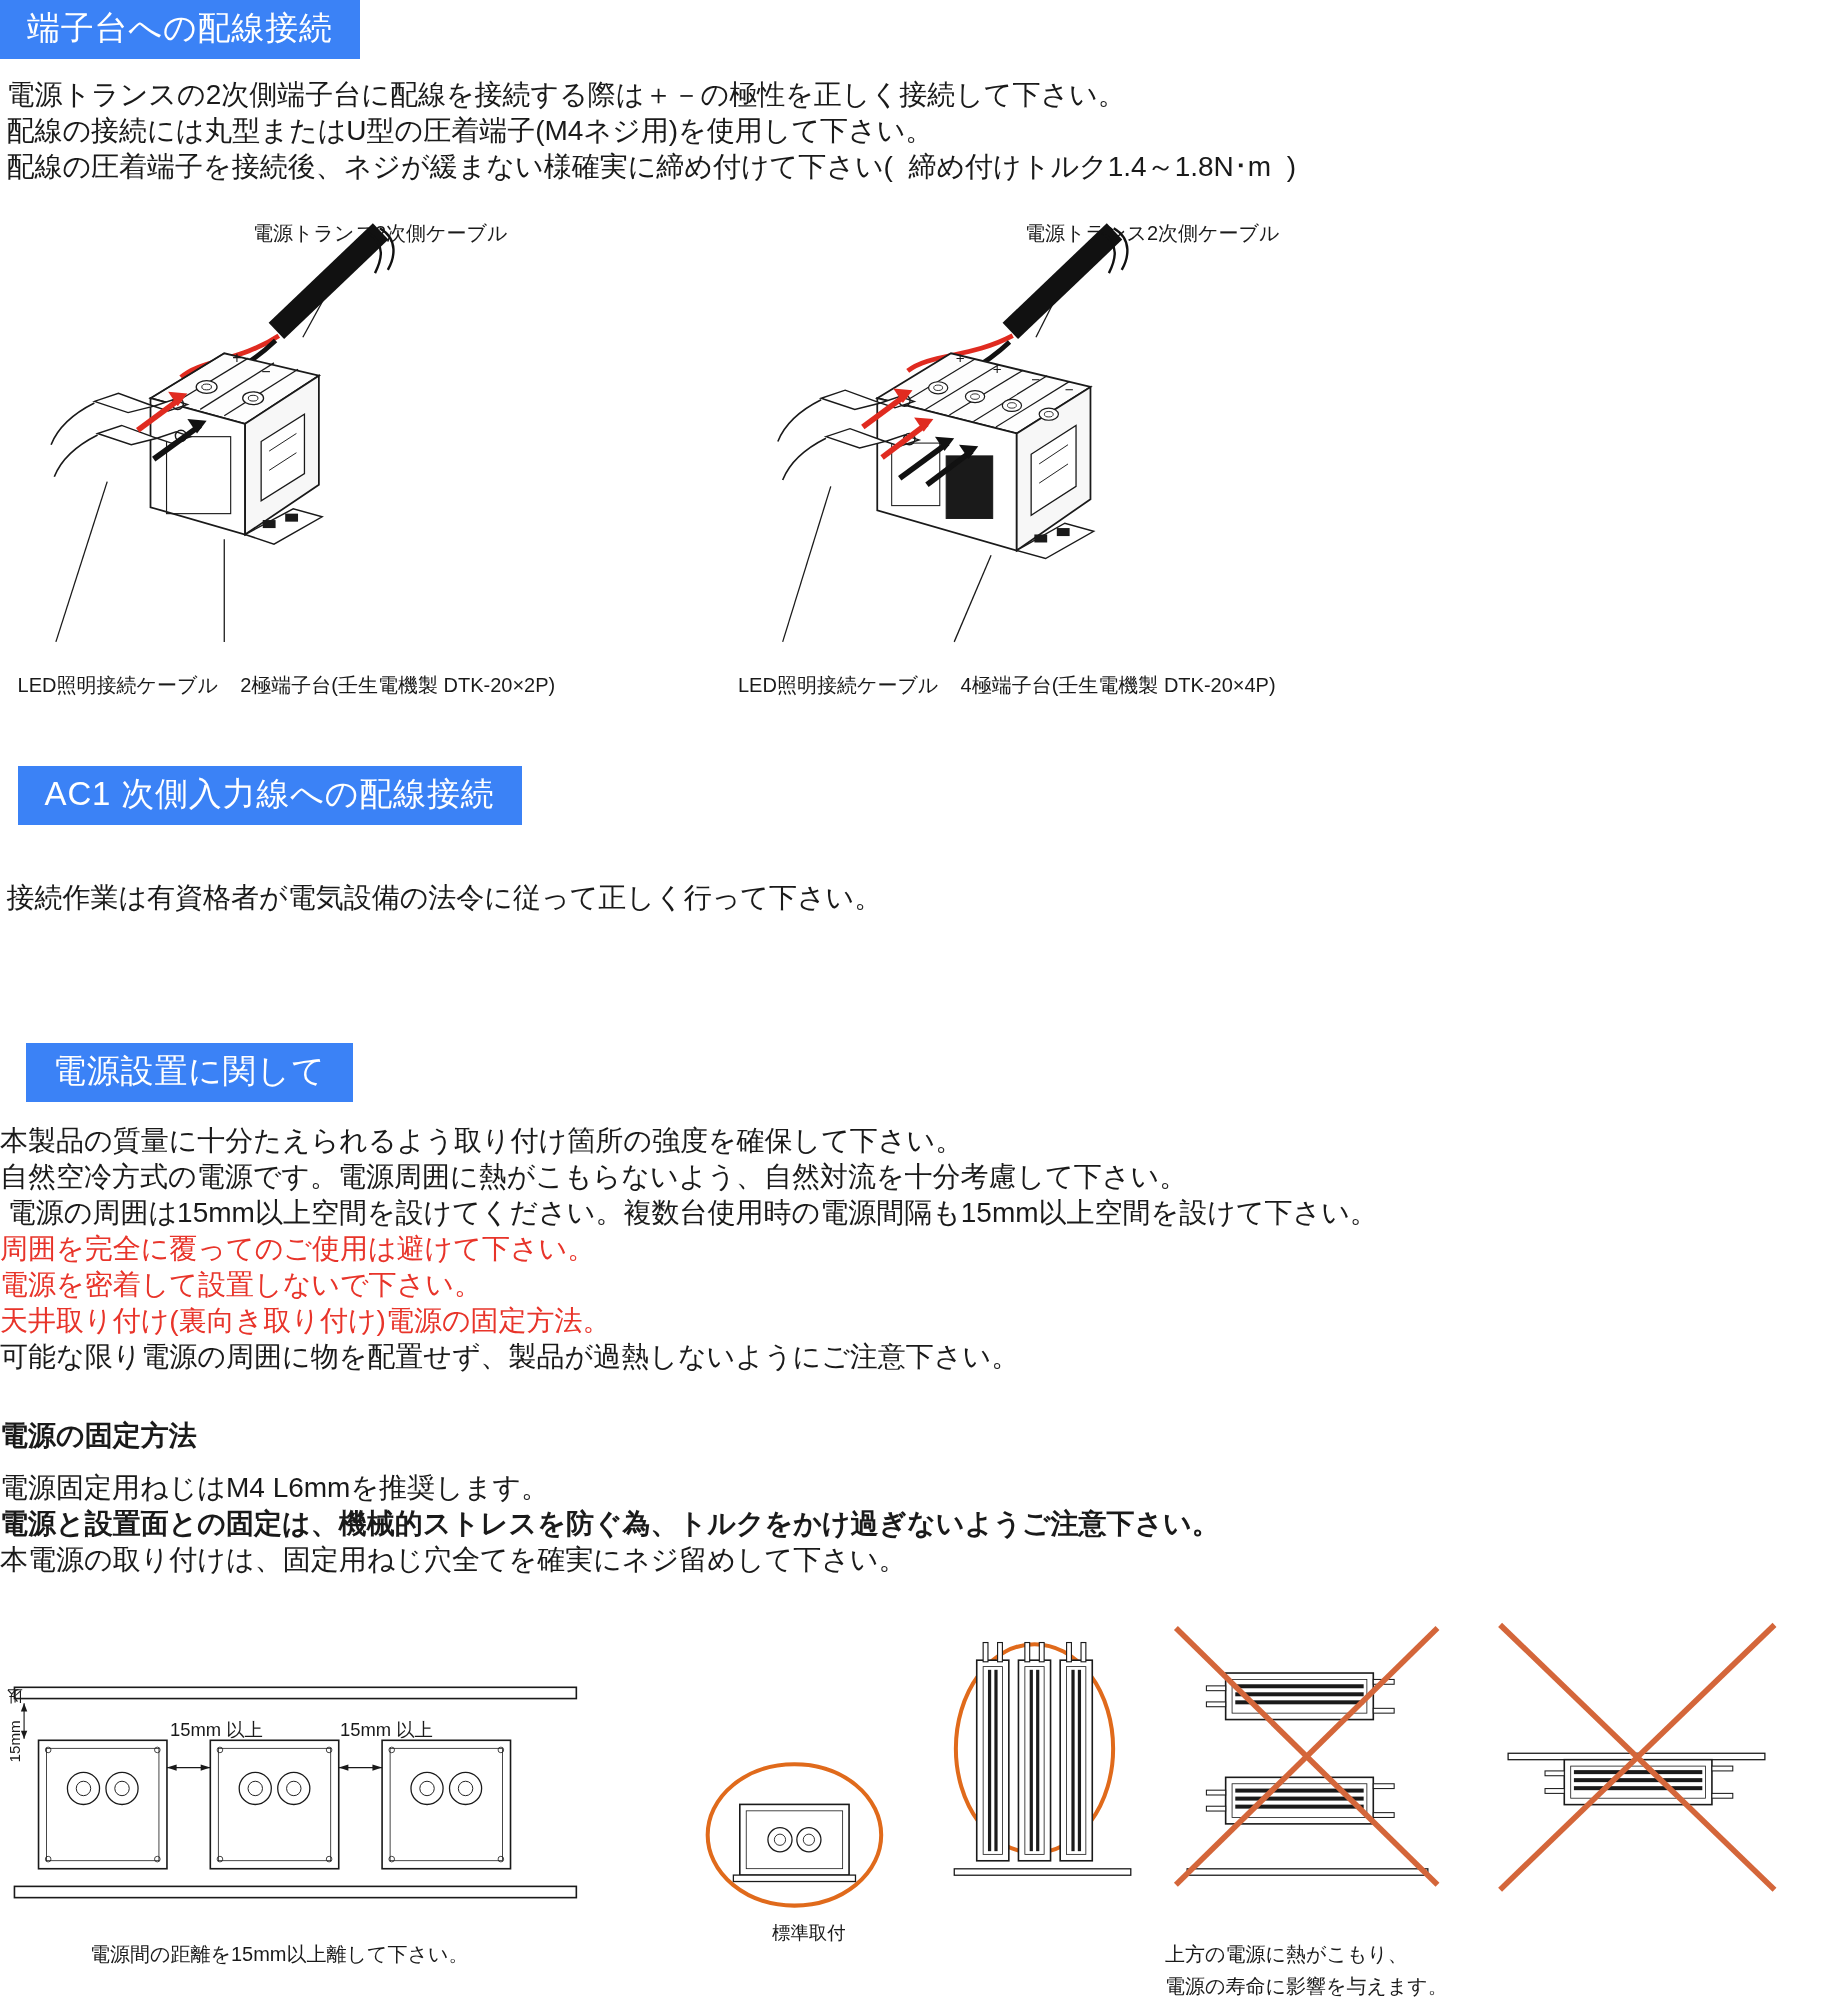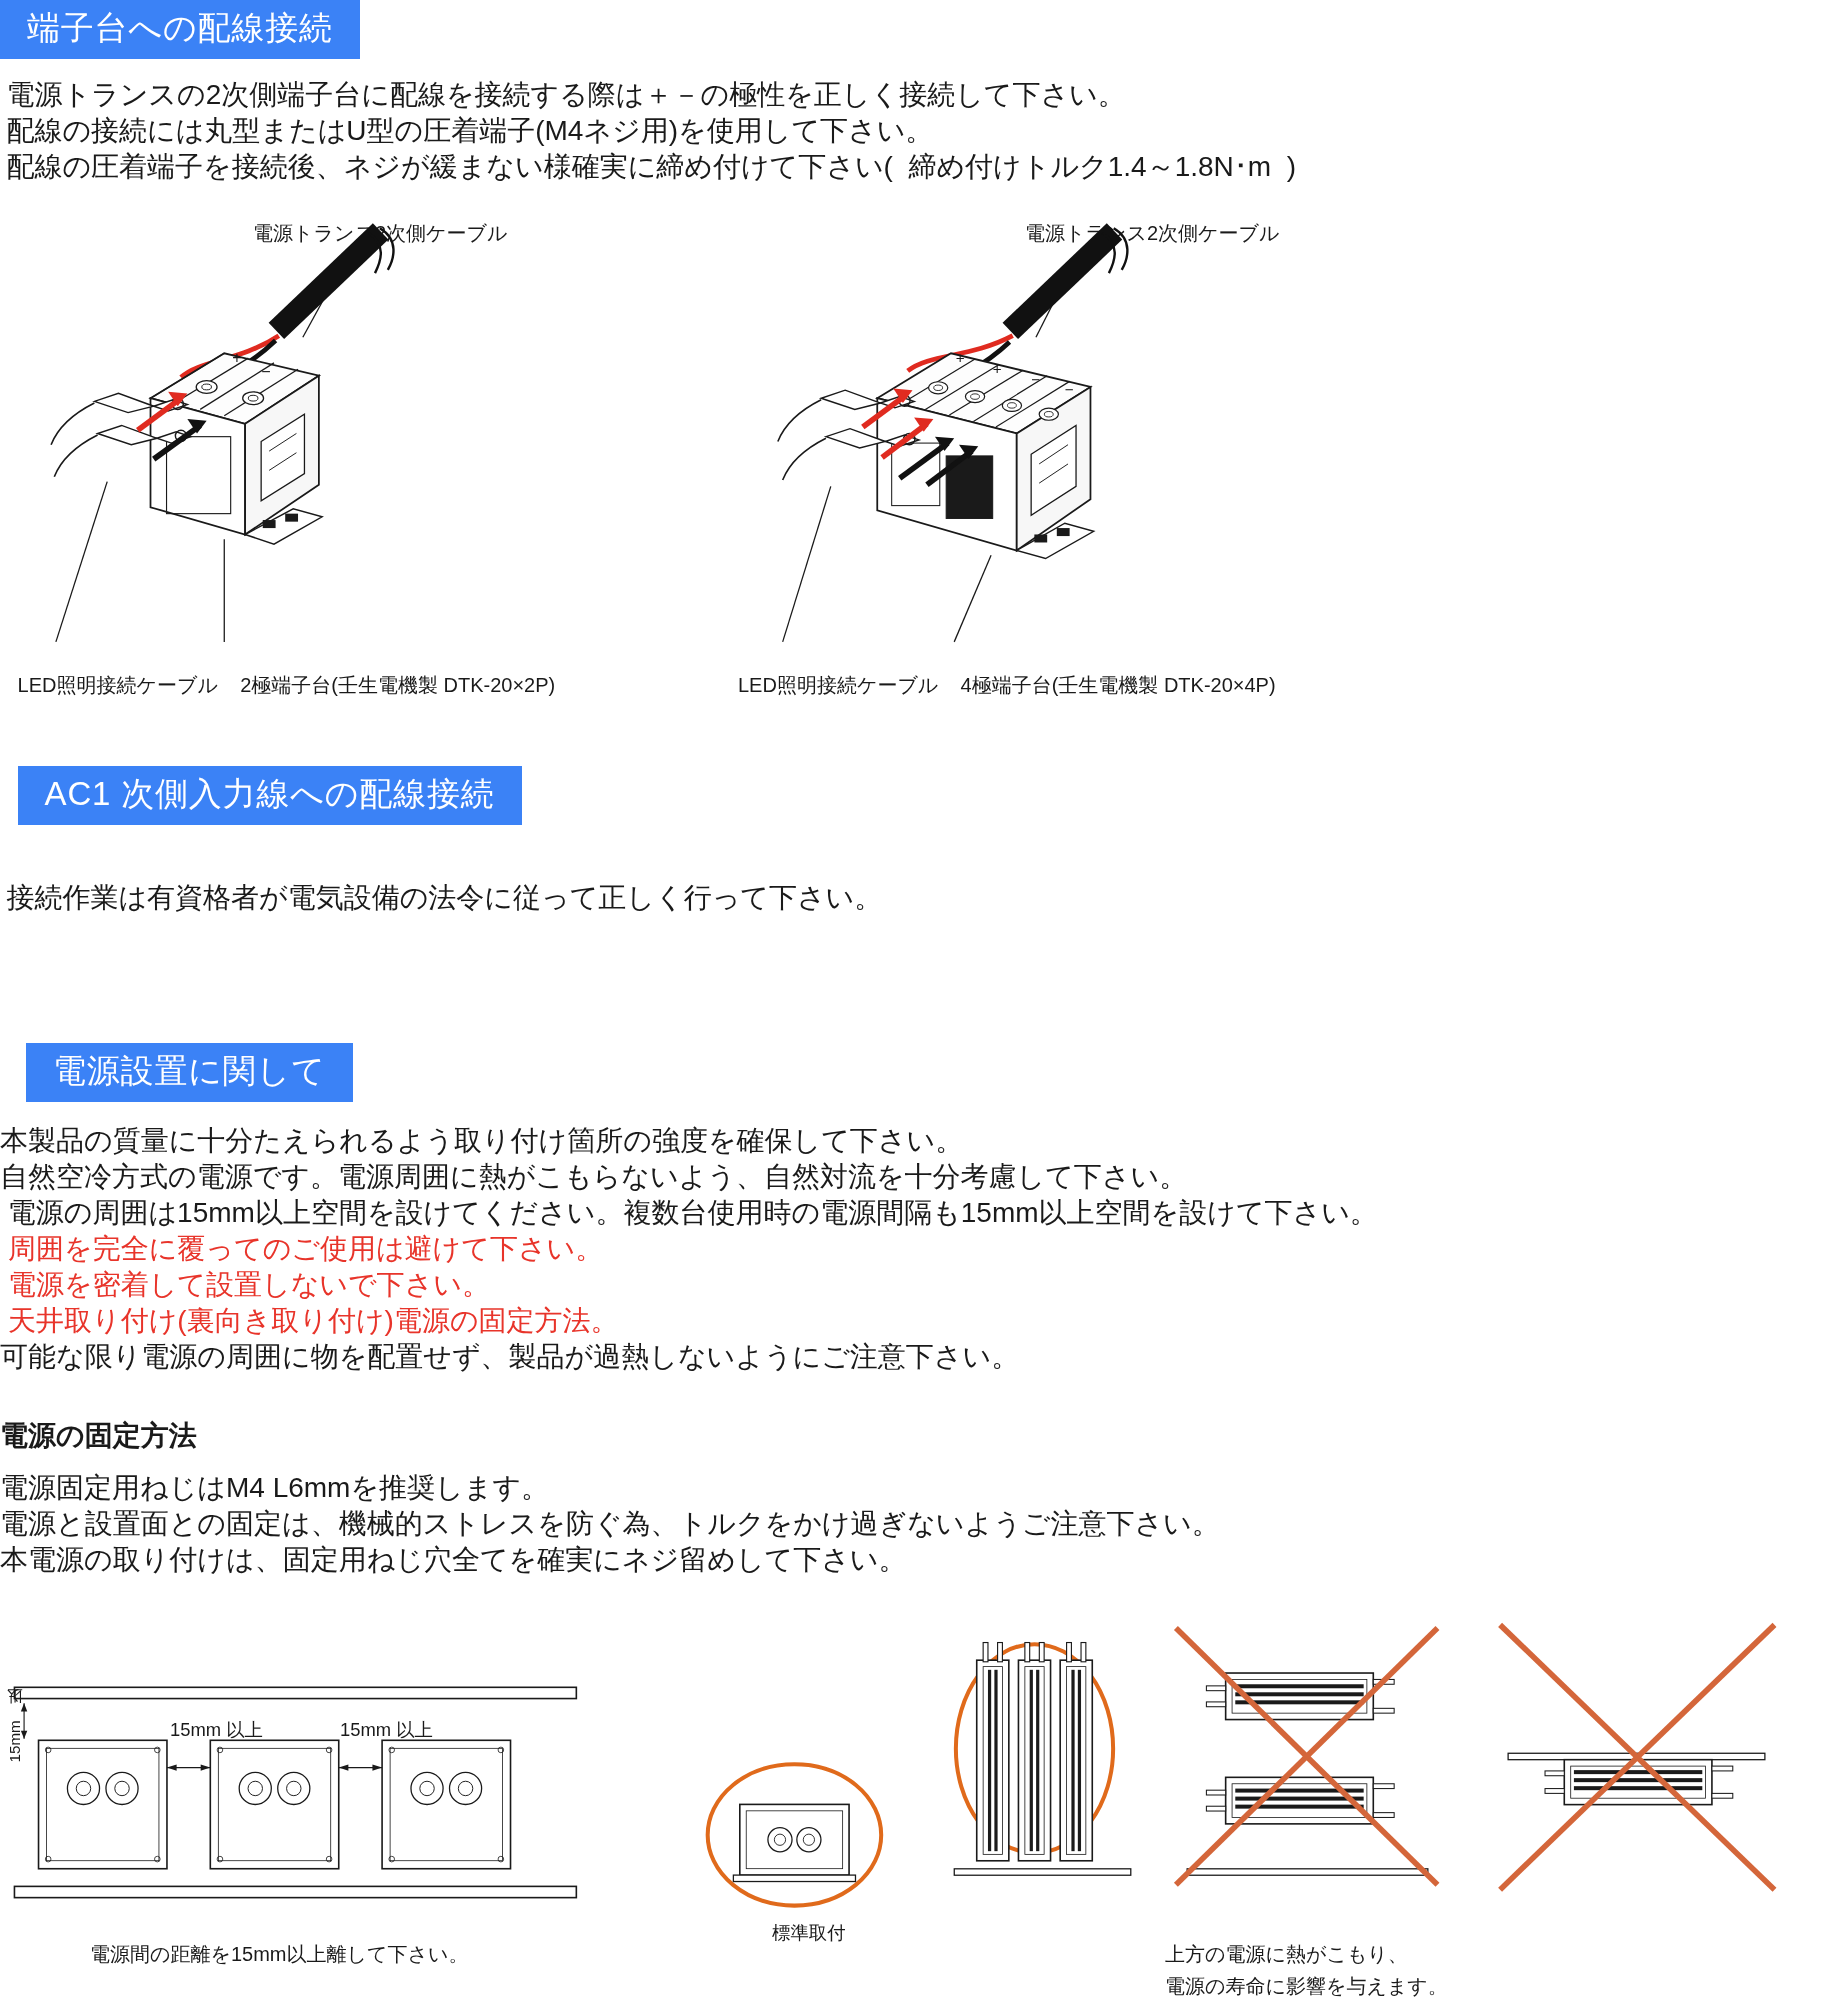--- a/index.html
+++ b/index.html
@@ -28,21 +28,21 @@
   }
   .banner-wrap { position: absolute; }
 
   .para {
     position: absolute;
     font-size: 28px;
     line-height: 36px;
     color: #1a1a1a;
     white-space: pre;
   }
-  .para.red { color: #e8342a; margin-left: 8px; }
+  .para.red { color: #e8342a; }
   .bold { font-weight: bold; }
 
   .caption {
     position: absolute;
     font-size: 20px;
     line-height: 27px;
     color: #1a1a1a;
     white-space: pre;
   }
   .caption.sm { font-size: 18.4px; }
@@ -238,21 +238,21 @@
   <div class="para" style="left:0px; top:1159px;">自然空冷方式の電源です。電源周囲に熱がこもらないよう、自然対流を十分考慮して下さい。</div>
   <div class="para" style="left:0px; top:1195px;"> 電源の周囲は15mm以上空間を設けてください。複数台使用時の電源間隔も15mm以上空間を設けて下さい。</div>
   <div class="para red" style="left:0px; top:1231px;">周囲を完全に覆ってのご使用は避けて下さい。</div>
   <div class="para red" style="left:0px; top:1267px;">電源を密着して設置しないで下さい。</div>
   <div class="para red" style="left:0px; top:1303px;">天井取り付け(裏向き取り付け)電源の固定方法。</div>
   <div class="para" style="left:0px; top:1339px;">可能な限り電源の周囲に物を配置せず、製品が過熱しないようにご注意下さい。</div>
 
   <div class="para bold" style="left:0px; top:1418px;">電源の固定方法</div>
 
   <div class="para" style="left:0px; top:1470px;">電源固定用ねじはM4 L6mmを推奨します。</div>
-  <div class="para" style="left:0px; top:1506px;">電源と設置面との固定は、機械的ストレスを防ぐ為、トルクをかけ過ぎないようご注意下さい。</div>
+  <div class="para" style="left:0px; top:1506px;font-weight:bold;">電源と設置面との固定は、機械的ストレスを防ぐ為、トルクをかけ過ぎないようご注意下さい。</div>
   <div class="para" style="left:0px; top:1542px;">本電源の取り付けは、固定用ねじ穴全てを確実にネジ留めして下さい。</div>
 
   <div class="fig" style="left:0px; top:1668px;">
     <svg width="594" height="265" viewBox="0 0 740 330">
 
       <rect x="18" y="24" width="700" height="14" fill="#ffffff" stroke="#1a1a1a" stroke-width="2"></rect>
 
       <rect x="18" y="272" width="700" height="14" fill="#ffffff" stroke="#1a1a1a" stroke-width="2"></rect>
 
       <path d="M 30 44 L 30 88" stroke="#1a1a1a" stroke-width="1.4"></path>

